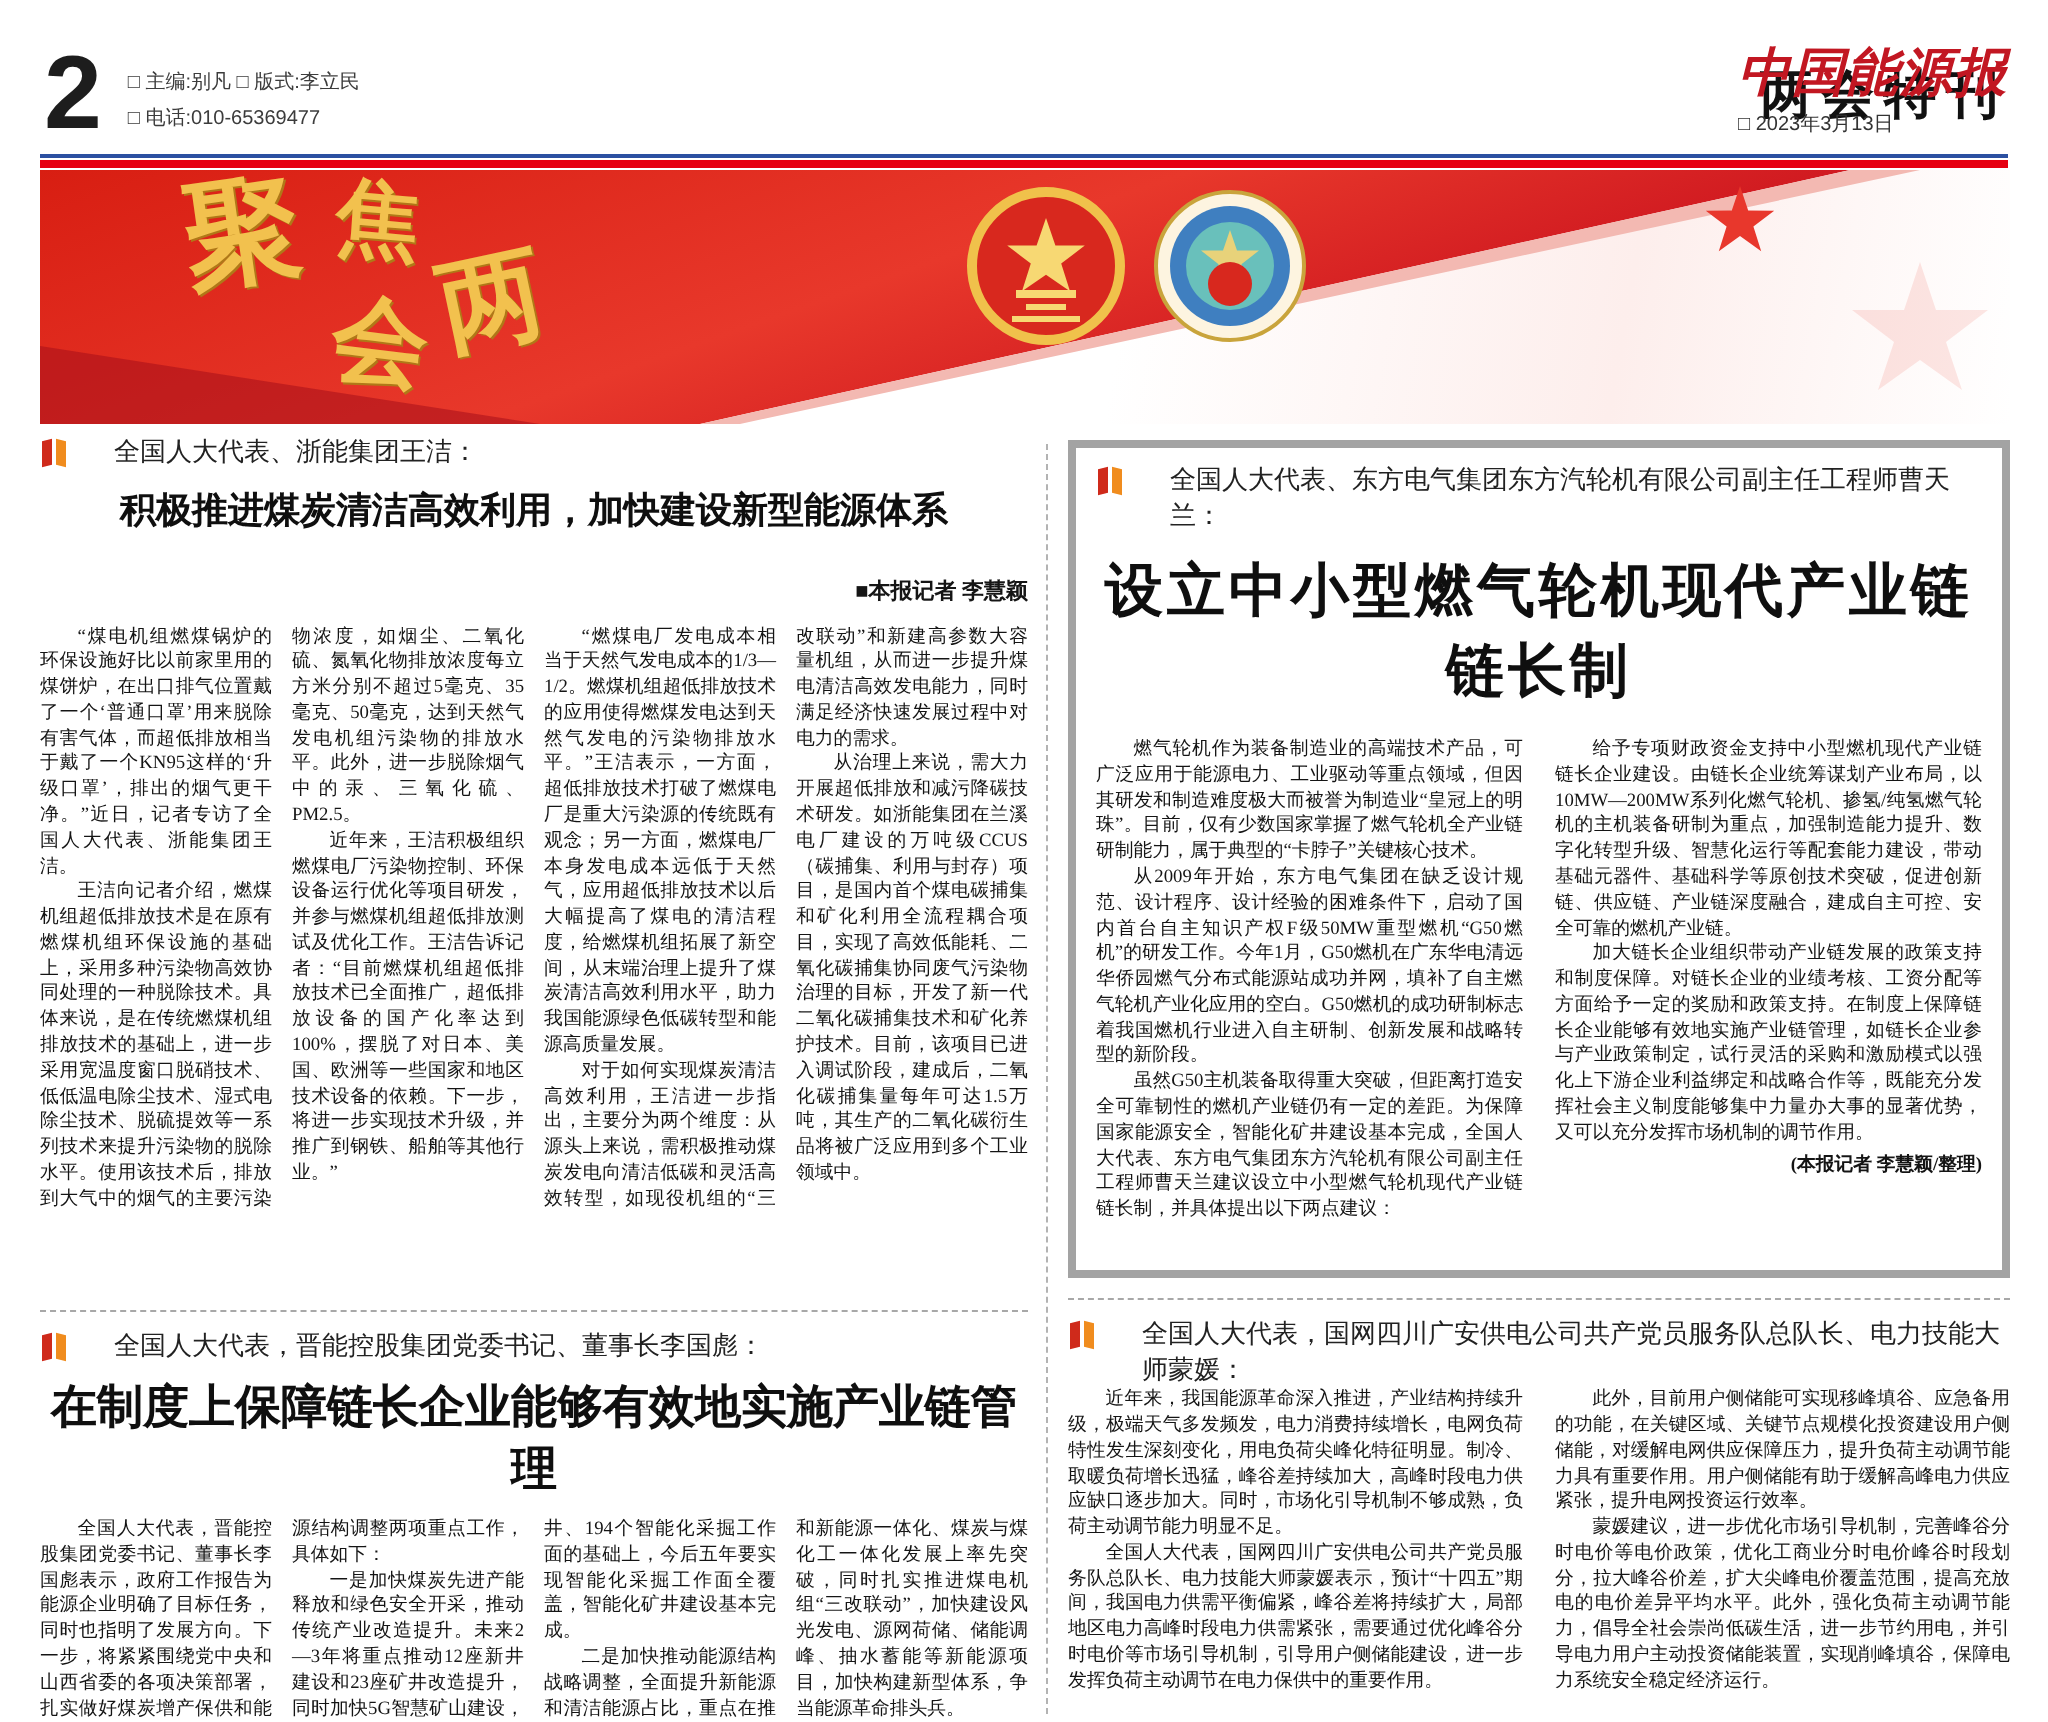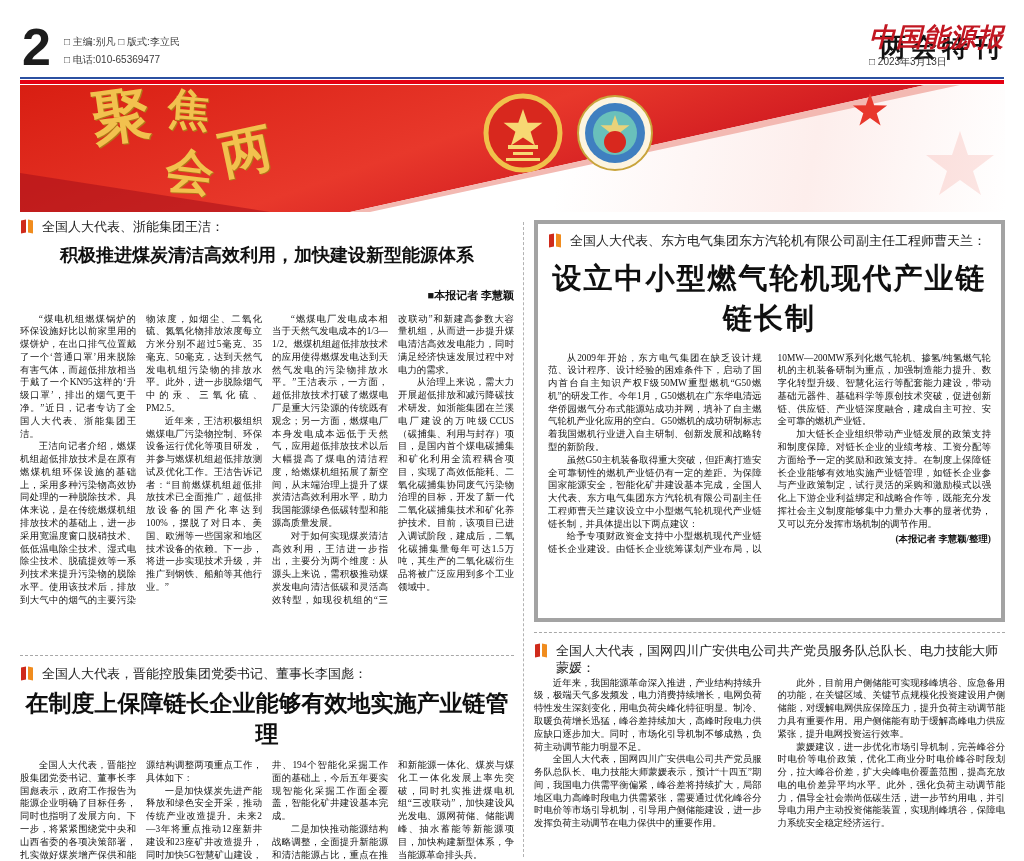--- a/index.html
+++ b/index.html
@@ -31,21 +31,21 @@
   .c1{left:148px;top:4px;font-size:42px;transform:rotate(5deg);}
   .c2{left:200px;top:40px;font-size:52px;transform:rotate(-12deg);}
   .c3{left:146px;top:62px;font-size:48px;transform:rotate(7deg);}
 
   
   .content{position:absolute;left:20px;right:19px;top:218px;bottom:4px;display:flex;}
   .half-left{width:494px;}
   .gutter{border-left:1px dashed #b3b3b3;margin:4px 10px 0 9px;}
   .half-right{flex:1;min-width:0;}
 
-  .kicker{display:flex;align-items:flex-start;gap:7px;font-size:13px;color:#222;
+  .kicker{display:flex;align-items:flex-start;gap:22px;font-size:13px;color:#222;
           font-family:"DejaVu Serif",serif;line-height:1.35;}
   .kicker-icon{flex:0 0 auto;position:relative;width:15px;height:15px;margin-top:1px;}
   .kicker-icon i{position:absolute;top:1px;width:5px;height:13px;display:block;}
   .kicker-icon .l{left:1px;background:#cf2a1b;transform:skewY(-14deg);}
   .kicker-icon .r{left:8px;background:#f08c1e;transform:skewY(14deg);}
   .headline{text-align:center;font-family:"Liberation Sans",sans-serif;font-weight:bold;color:#0f0f0f;}
   .byline-center{text-align:right;font-size:11px;font-weight:bold;margin:21px 0 10px;}
   .body-cols{font-size:9.4px;line-height:1.36;text-align:justify;color:#141414;overflow:hidden;}
   p.para{margin:0;text-indent:2em;}
   .byline-end{text-align:right;font-weight:bold;margin-top:3px;}
@@ -175,20 +175,21 @@
         <div class="kicker">
           <span class="kicker-icon">
               <i class="l"></i>
               <i class="r"></i>
             </span>
           <span class="kicker-text">全国人大代表、东方电气集团东方汽轮机有限公司副主任工程师曹天兰：</span>
         </div>
         <div class="headline">设立中小型燃气轮机现代产业链链长制</div>
         <div class="body-cols a2-body">
           <div>
+              <p class="para">燃气轮机作为装备制造业的高端技术产品，可广泛应用于能源电力、工业驱动等重点领域，但因其研发和制造难度极大而被誉为制造业“皇冠上的明珠”。目前，仅有少数国家掌握了燃气轮机全产业链研制能力，属于典型的“卡脖子”关键核心技术。</p>
               <p class="para">从2009年开始，东方电气集团在缺乏设计规范、设计程序、设计经验的困难条件下，启动了国内首台自主知识产权F级50MW重型燃机“G50燃机”的研发工作。今年1月，G50燃机在广东华电清远华侨园燃气分布式能源站成功并网，填补了自主燃气轮机产业化应用的空白。G50燃机的成功研制标志着我国燃机行业进入自主研制、创新发展和战略转型的新阶段。</p>
               <p class="para">虽然G50主机装备取得重大突破，但距离打造安全可靠韧性的燃机产业链仍有一定的差距。为保障国家能源安全，智能化矿井建设基本完成，全国人大代表、东方电气集团东方汽轮机有限公司副主任工程师曹天兰建议设立中小型燃气轮机现代产业链链长制，并具体提出以下两点建议：</p>
               <p class="para">给予专项财政资金支持中小型燃机现代产业链链长企业建设。由链长企业统筹谋划产业布局，以10MW—200MW系列化燃气轮机、掺氢/纯氢燃气轮机的主机装备研制为重点，加强制造能力提升、数字化转型升级、智慧化运行等配套能力建设，带动基础元器件、基础科学等原创技术突破，促进创新链、供应链、产业链深度融合，建成自主可控、安全可靠的燃机产业链。</p>
               <p class="para">加大链长企业组织带动产业链发展的政策支持和制度保障。对链长企业的业绩考核、工资分配等方面给予一定的奖励和政策支持。在制度上保障链长企业能够有效地实施产业链管理，如链长企业参与产业政策制定，试行灵活的采购和激励模式以强化上下游企业利益绑定和战略合作等，既能充分发挥社会主义制度能够集中力量办大事的显著优势，又可以充分发挥市场机制的调节作用。</p>
             </div>
           <div class="byline-end">(本报记者 李慧颖/整理)</div>
         </div>
       </div>
 
       <hr class="hr-dashed">

